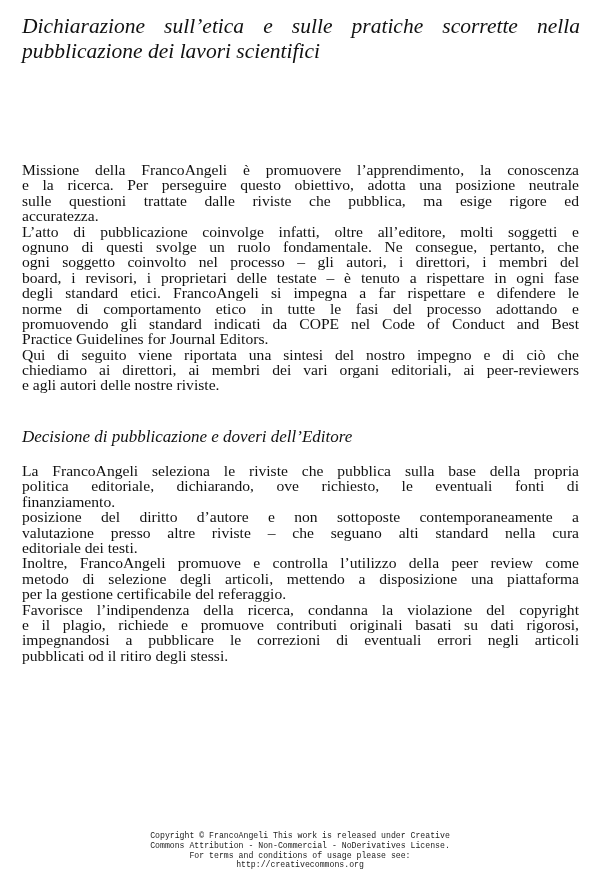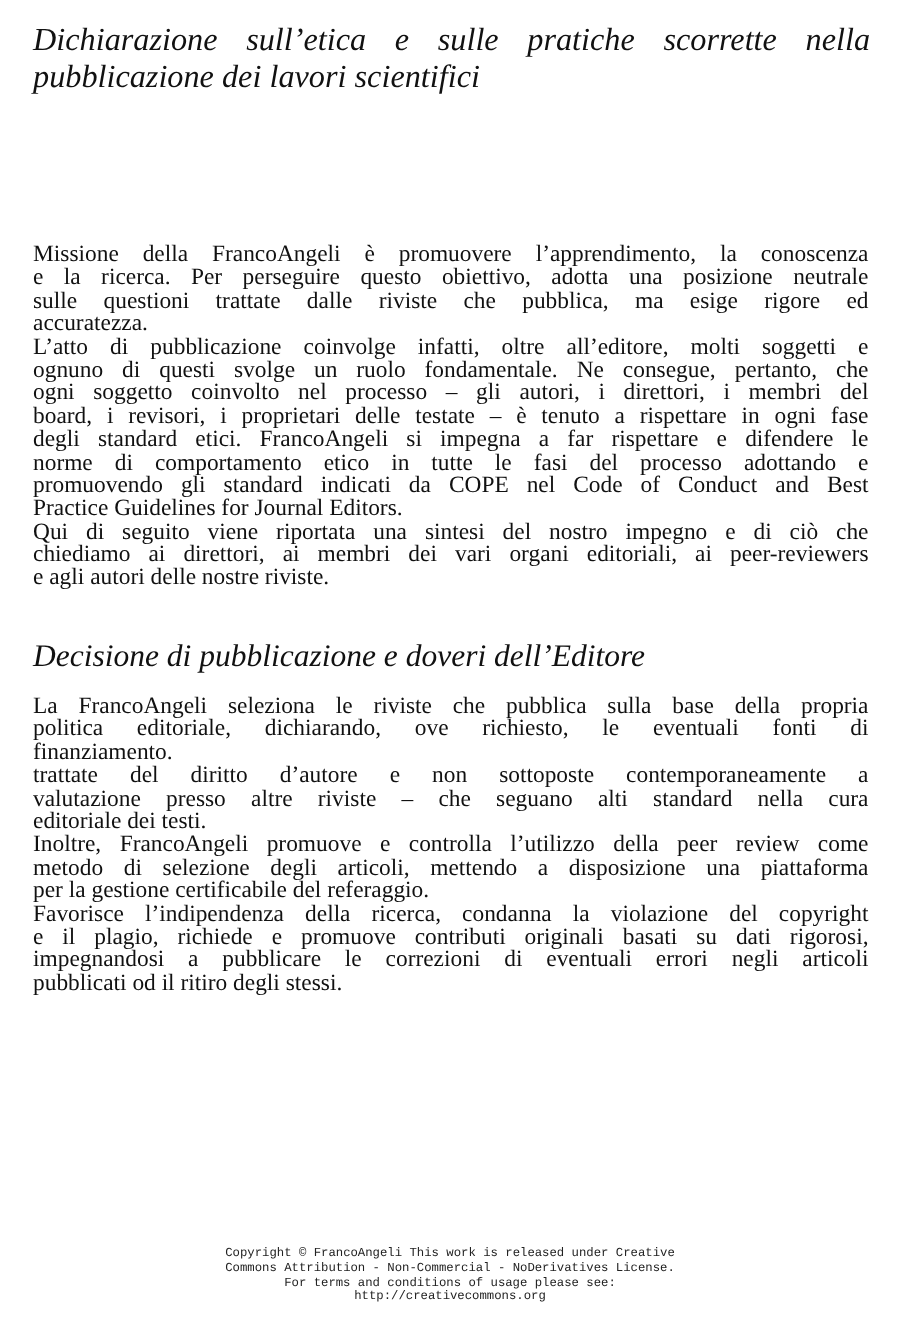--- a/index.html
+++ b/index.html
@@ -64,21 +64,21 @@
       text-align-last: left;
     }
     .section-heading {
       position: absolute;
       left: 22px;
       top: 429px;
       margin: 0;
       font-family: "Liberation Serif", "DejaVu Serif", serif;
       font-style: italic;
       font-weight: normal;
-      font-size: 21px;
+      font-size: 17px;
       line-height: 16px;
       color: #111111;
     }
     .footer {
       position: absolute;
       left: 100px;
       top: 831px;
       width: 400px;
       text-align: center;
       font-family: Liberation Mono, monospace;
@@ -118,21 +118,21 @@
     <span class="line">chiediamo ai direttori, ai membri dei vari organi editoriali, ai peer-reviewers</span>
     <span class="line last">e agli autori delle nostre riviste.</span>
   </div>
 
   <h2 class="section-heading">Decisione di pubblicazione e doveri dell’Editore</h2>
 
   <div class="body-block" style="top:463px;">
     <span class="line">La FrancoAngeli seleziona le riviste che pubblica sulla base della propria</span>
     <span class="line">politica editoriale, dichiarando, ove richiesto, le eventuali fonti di</span>
     <span class="line last">finanziamento.</span>
-    <span class="line">trattate del diritto d’autore e non sottoposte contemporaneamente a</span>
+    <span class="line">posizione del diritto d’autore e non sottoposte contemporaneamente a</span>
     <span class="line">valutazione presso altre riviste – che seguano alti standard nella cura</span>
     <span class="line last">editoriale dei testi.</span>
     <span class="line">Inoltre, FrancoAngeli promuove e controlla l’utilizzo della peer review come</span>
     <span class="line">metodo di selezione degli articoli, mettendo a disposizione una piattaforma</span>
     <span class="line last">per la gestione certificabile del referaggio.</span>
     <span class="line">Favorisce l’indipendenza della ricerca, condanna la violazione del copyright</span>
     <span class="line">e il plagio, richiede e promuove contributi originali basati su dati rigorosi,</span>
     <span class="line">impegnandosi a pubblicare le correzioni di eventuali errori negli articoli</span>
     <span class="line last">pubblicati od il ritiro degli stessi.</span>
   </div>

